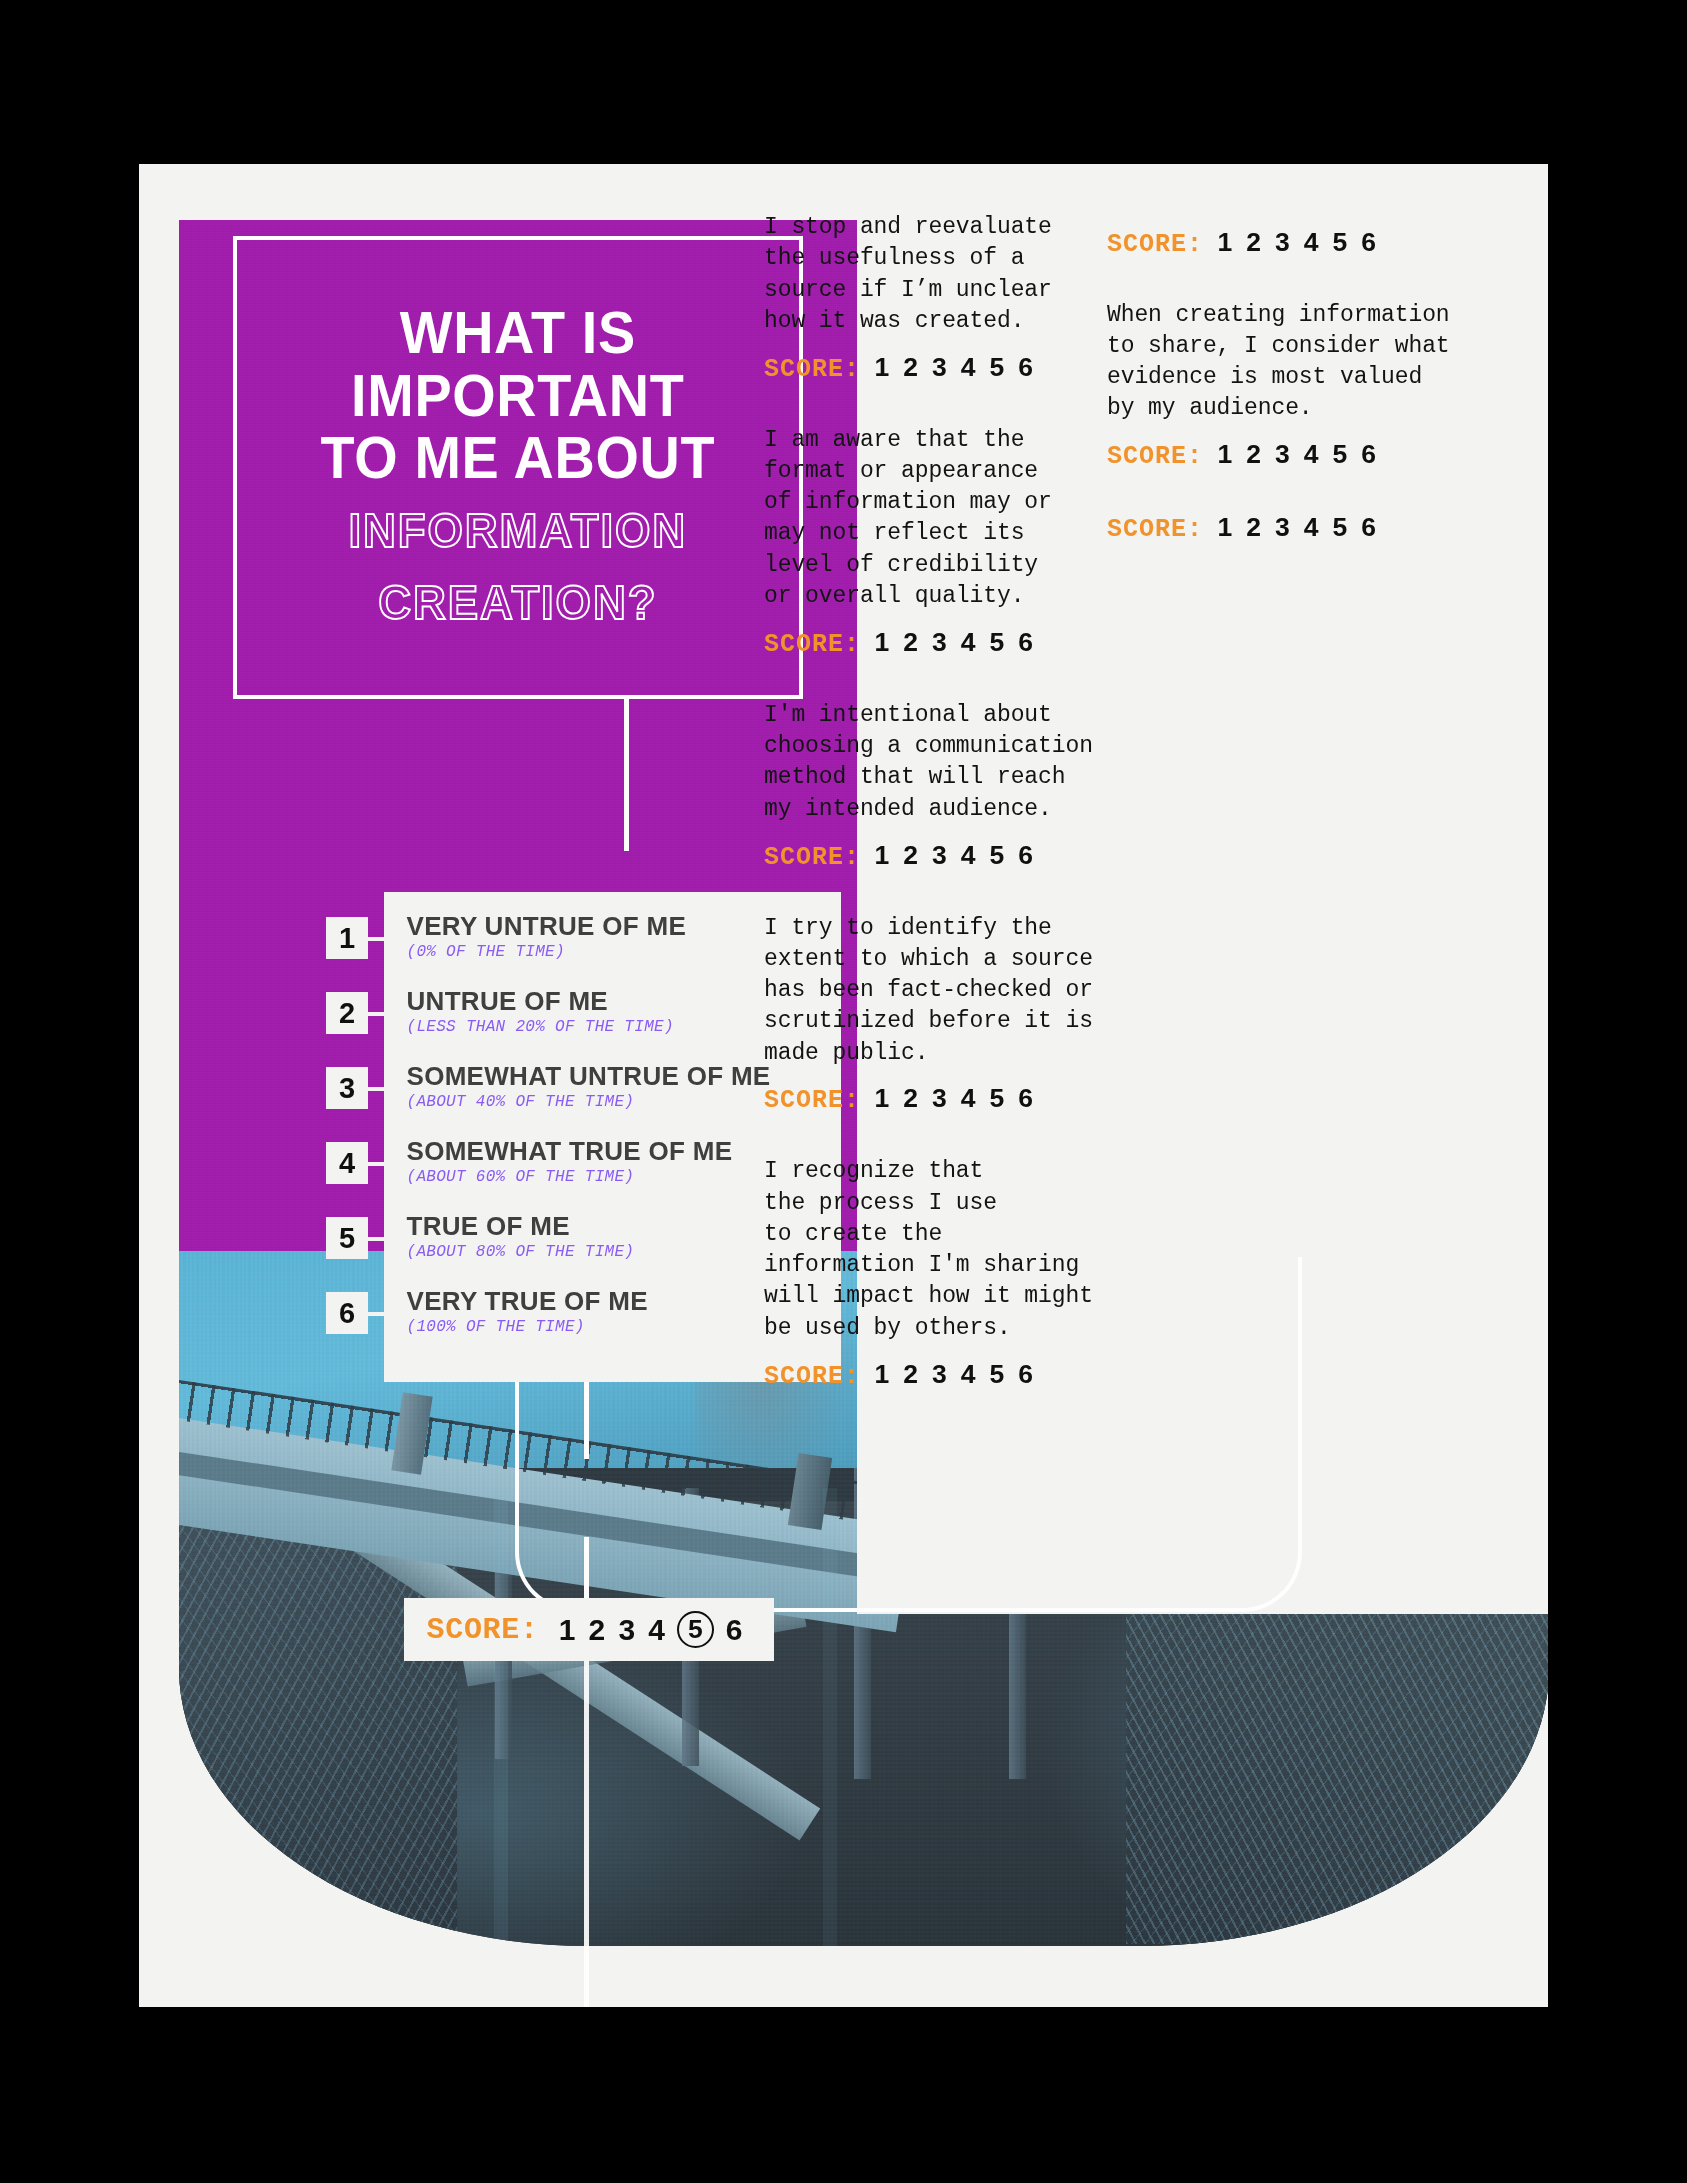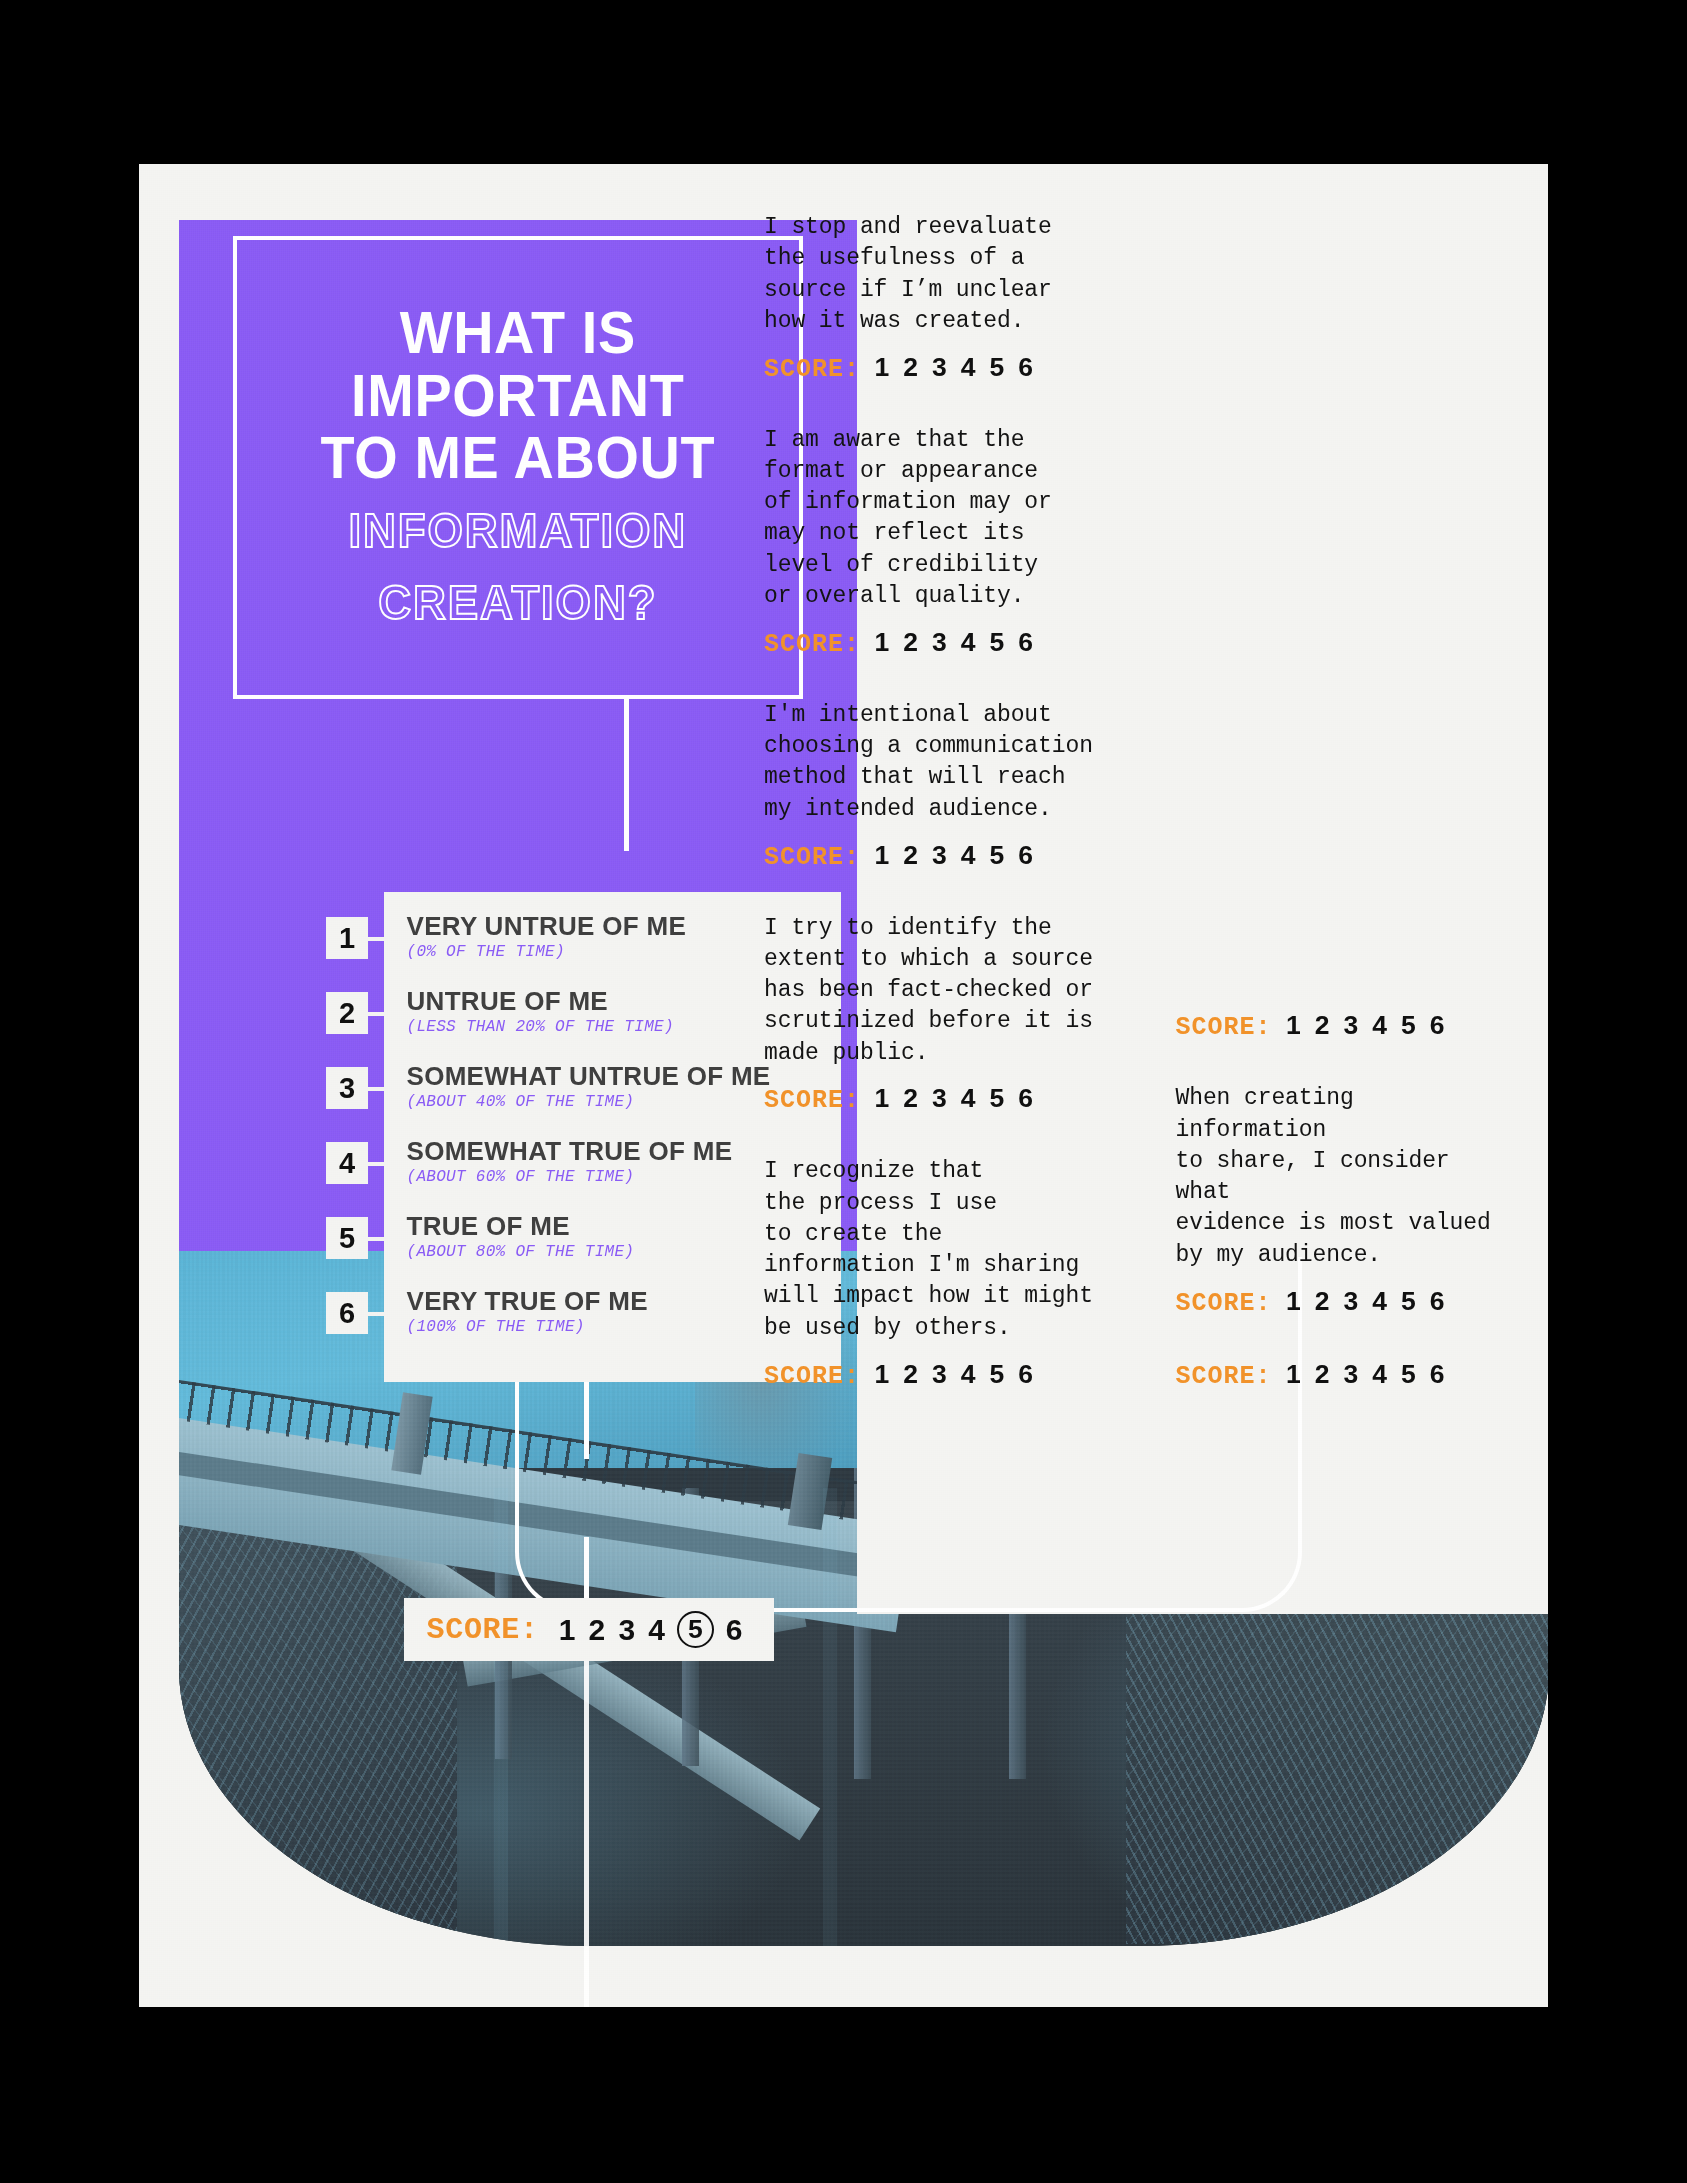--- a/index.html
+++ b/index.html
@@ -143,21 +143,21 @@
     position:absolute;
     left:718px; top:1086px; width:830px; height:364px;
     background:#f4f4f2;
   }
 
   
   #bluePanel{
     position:absolute;
     left:40px; top:56px;
     width:678px; height:1031px;
-    background:#8b5cf6;
+    background:#a21caf;
   }
   #bluePanel .grain{
     position:absolute; inset:0; opacity:.4;
     background-image:
       repeating-linear-gradient(0deg, rgba(255,255,255,.06) 0 0.7px, transparent 0.7px 2px),
       repeating-linear-gradient(90deg, rgba(0,0,0,.03) 0 0.7px, transparent 0.7px 2px);
   }
 
   
   #titleFrame{
@@ -269,21 +269,21 @@
     border:2.6px solid #111; border-radius:50%;
     width:37px; height:37px; display:inline-flex;
     align-items:center; justify-content:center;
     font-size:26.5px; margin:0 -1.3px;
   }
 
   
   #qcols{
     position:absolute; left:625px; top:48px;
     width:754px;
-    display:flex; gap:69px;align-items:flex-end;
+    display:flex; 
   }
   .qcol{ width:343px; }
   .qitem{ margin-bottom:41px; }
   .qtext{
     font-family:"Liberation Mono", monospace;
     font-size:23px; line-height:1.36; color:#141414;
     white-space:pre-line; letter-spacing:-0.1px;
   }
   .qscore{
     margin-top:14.6px;

